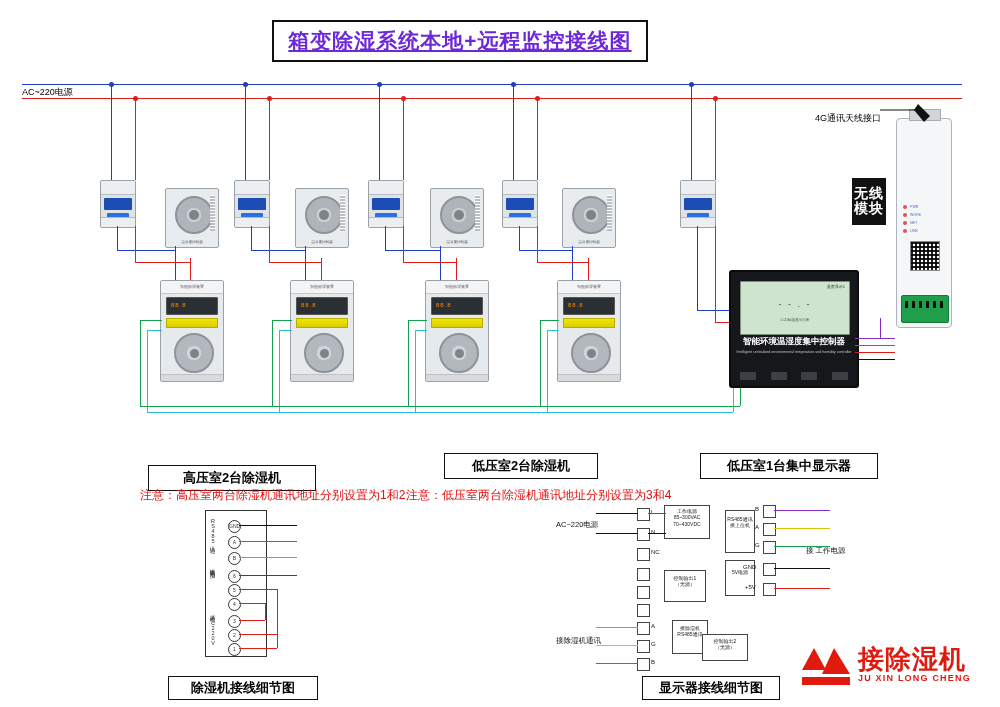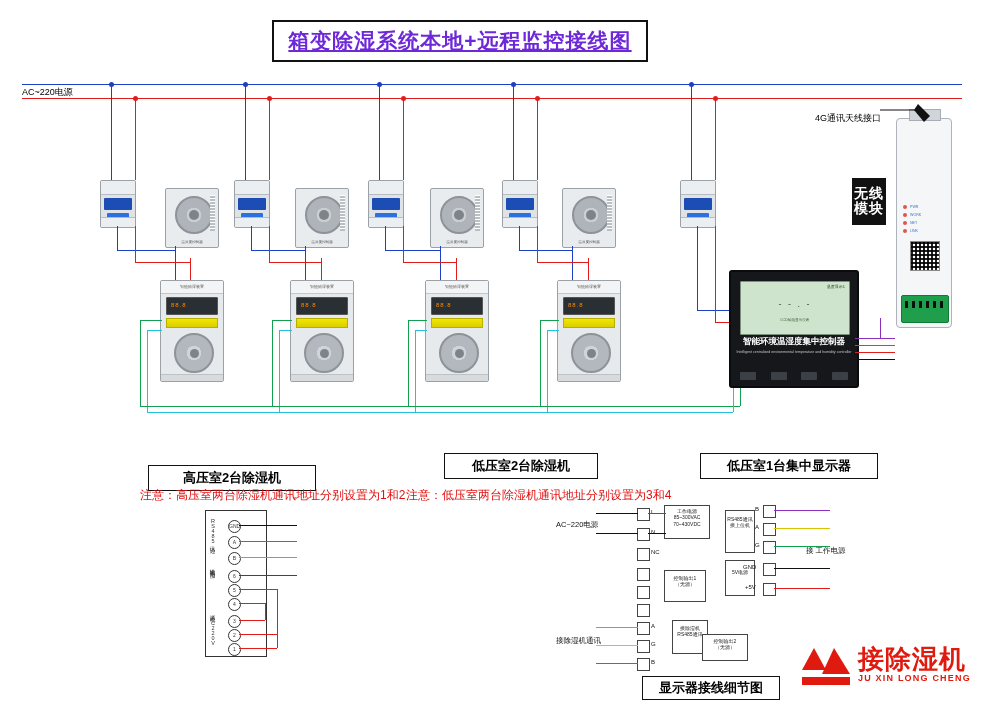--- a/index.html
+++ b/index.html
@@ -392,20 +392,21 @@
   <div class="w h cyan abs" style="left:239px;top:557px;width:58px;"></div>
   <div class="w h blue abs" style="left:239px;top:575px;width:58px;"></div>
   <div class="w h red abs" style="left:239px;top:589px;width:38px;"></div>
   <div class="w h red abs" style="left:239px;top:603px;width:26px;"></div>
   <div class="w h red abs" style="left:239px;top:620px;width:26px;"></div>
   <div class="w h red abs" style="left:239px;top:634px;width:38px;"></div>
   <div class="w h red abs" style="left:239px;top:648px;width:38px;"></div>
   <div class="w v red abs" style="left:277px;top:589px;height:59px;"></div>
   <div class="w v red abs" style="left:265px;top:603px;height:17px;"></div>
 
+  <div class="boxed-label abs" style="left:168px;top:676px;width:148px;height:22px;">除湿机接线细节图</div>
 
   <div class="rlab abs" style="left:556px;top:520px;">AC~220电源</div>
 
   <div class="sq" style="left:637px;top:508px;"></div>
   <div class="rlab-sm abs" style="left:651px;top:509px;">L</div>
   <div class="sq" style="left:637px;top:528px;"></div>
   <div class="rlab-sm abs" style="left:651px;top:529px;">N</div>
   <div class="sq" style="left:637px;top:548px;"></div>
   <div class="rlab-sm abs" style="left:651px;top:549px;">NC</div>
   <div class="sq" style="left:637px;top:568px;"></div>

